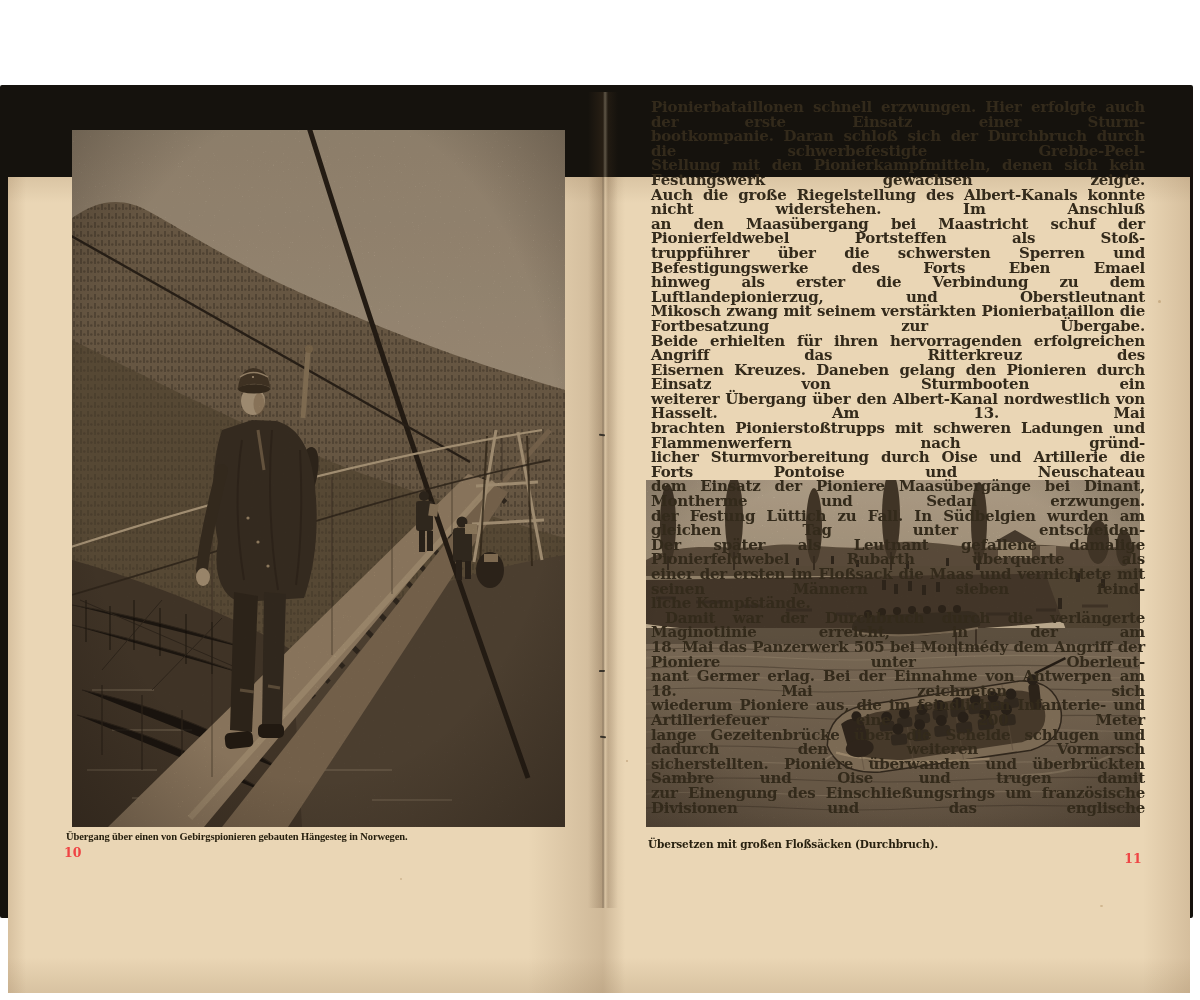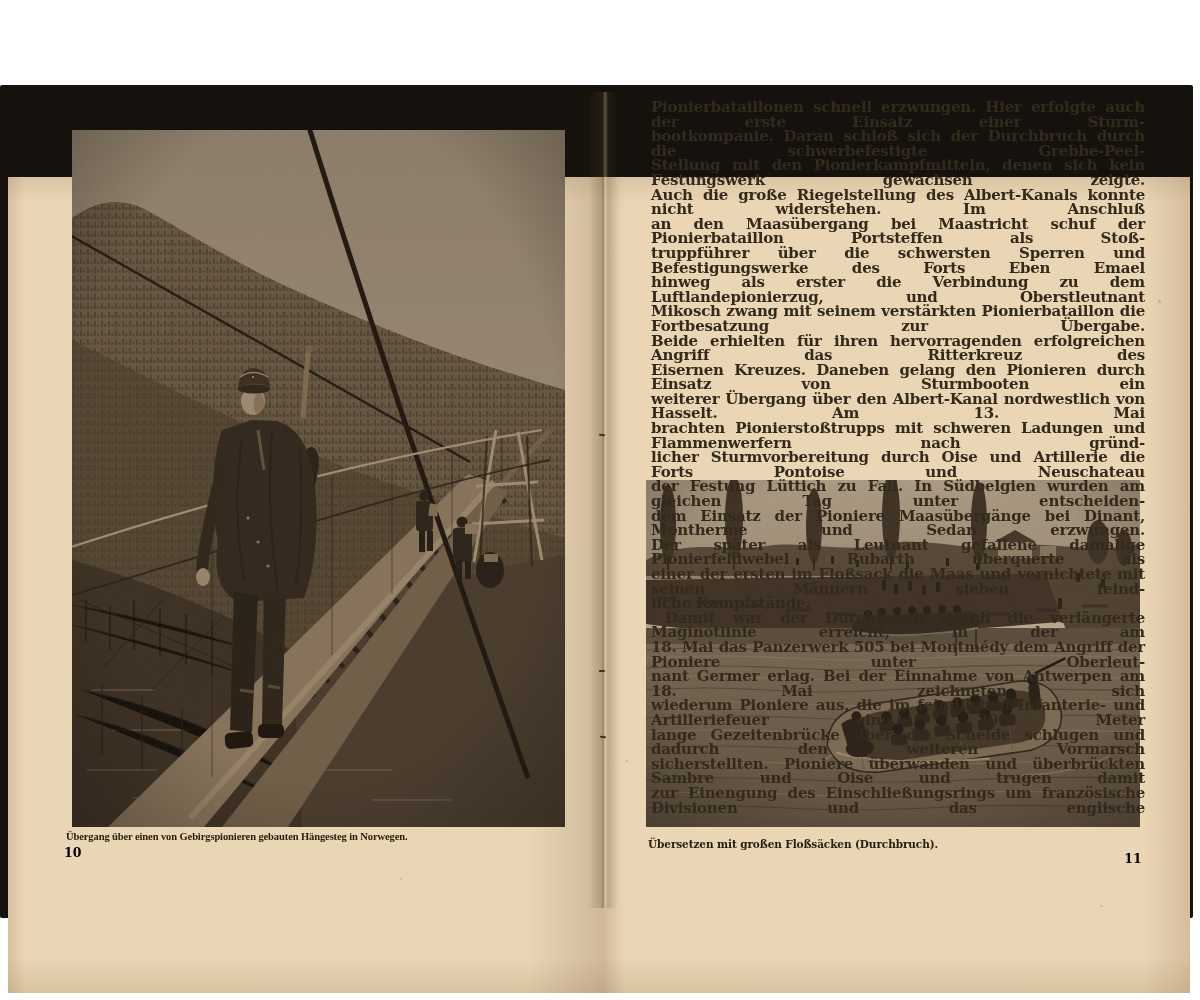--- a/index.html
+++ b/index.html
@@ -30,21 +30,21 @@
   .tline.tindent{text-indent:14px;}
   
   .photo{position:absolute;overflow:hidden;}
   #photo-left{left:72px;top:130px;width:493px;height:697px;}
   #photo-right{left:646px;top:480px;width:494px;height:347px;}
   .photo svg{display:block;}
   
   .caption{position:absolute;color:#27200f;font-weight:bold;font-size:10.5px;letter-spacing:-0.1px;}
   #caption-left{left:66px;top:831px;width:530px;font-family:Liberation Serif, serif;}
   #caption-right{left:648px;top:838px;width:500px;}
-  .folio{position:absolute;color:#000000;font-size:12.5px;font-weight:600;}
+  .folio{position:absolute;color:#ef4444;font-size:12.5px;font-weight:600;}
   #folio-left{left:64px;top:845px;}
   #folio-right{left:1120px;top:851px;width:26px;text-align:center;}
 </style>
 </head>
 <body>
 
 <div id="scan">
   <div id="book">
     <div id="page-left" class="page"></div>
     <div id="page-right" class="page"></div>
@@ -297,31 +297,31 @@
       <rect width="494" height="347" fill="#2e2318" filter="url(#grainB)" opacity="0.26"></rect>
       <rect width="494" height="347" fill="url(#vigB)"></rect>
     </svg>
   </div>
 
   <div id="body-text">
       <div class="tline">Pionierbataillonen schnell erzwungen. Hier erfolgte auch der erste Einsatz einer Sturm-</div>
       <div class="tline">bootkompanie. Daran schloß sich der Durchbruch durch die schwerbefestigte Grebbe-Peel-</div>
       <div class="tline">Stellung mit den Pionierkampfmitteln, denen sich kein Festungswerk gewachsen zeigte.</div>
       <div class="tline">Auch die große Riegelstellung des Albert-Kanals konnte nicht widerstehen. Im Anschluß</div>
-      <div class="tline">an den Maasübergang bei Maastricht schuf der Pionierbataillon Portsteffen als Stoß-</div>
+      <div class="tline">an den Maasübergang bei Maastricht schuf der Pionierfeldwebel Portsteffen als Stoß-</div>
       <div class="tline">truppführer über die schwersten Sperren und Befestigungswerke des Forts Eben Emael</div>
       <div class="tline">hinweg als erster die Verbindung zu dem Luftlandepionierzug, und Oberstleutnant</div>
       <div class="tline">Mikosch zwang mit seinem verstärkten Pionierbataillon die Fortbesatzung zur Übergabe.</div>
       <div class="tline">Beide erhielten für ihren hervorragenden erfolgreichen Angriff das Ritterkreuz des</div>
       <div class="tline">Eisernen Kreuzes. Daneben gelang den Pionieren durch Einsatz von Sturmbooten ein</div>
       <div class="tline">weiterer Übergang über den Albert-Kanal nordwestlich von Hasselt. Am 13. Mai</div>
       <div class="tline">brachten Pionierstoßtrupps mit schweren Ladungen und Flammenwerfern nach gründ-</div>
       <div class="tline">licher Sturmvorbereitung durch Oise und Artillerie die Forts Pontoise und Neuschateau</div>
+      <div class="tline">dem Einsatz der Pioniere Maasübergänge bei Dinant, Montherme und Sedan erzwungen.</div>
       <div class="tline">der Festung Lüttich zu Fall. In Südbelgien wurden am gleichen Tag unter entscheiden-</div>
-      <div class="tline">dem Einsatz der Pioniere Maasübergänge bei Dinant, Montherme und Sedan erzwungen.</div>
       <div class="tline">Der später als Leutnant gefallene damalige Pionierfeldwebel Rubarth überquerte als</div>
       <div class="tline">einer der ersten im Floßsack die Maas und vernichtete mit seinen Männern sieben feind-</div>
       <div class="tline tend">liche Kampfstände.</div>
       <div class="tline tindent">Damit war der Durchbruch durch die verlängerte Maginotlinie erreicht, in der am</div>
       <div class="tline">18. Mai das Panzerwerk 505 bei Montmédy dem Angriff der Pioniere unter Oberleut-</div>
       <div class="tline">nant Germer erlag. Bei der Einnahme von Antwerpen am 18. Mai zeichneten sich</div>
       <div class="tline">wiederum Pioniere aus, die im feindlichen Infanterie- und Artilleriefeuer eine 200 Meter</div>
       <div class="tline">lange Gezeitenbrücke über die Schelde schlugen und dadurch den weiteren Vormarsch</div>
       <div class="tline">sicherstellten. Pioniere überwanden und überbrückten Sambre und Oise und trugen damit</div>
       <div class="tline">zur Einengung des Einschließungsrings um französische Divisionen und das englische</div>

